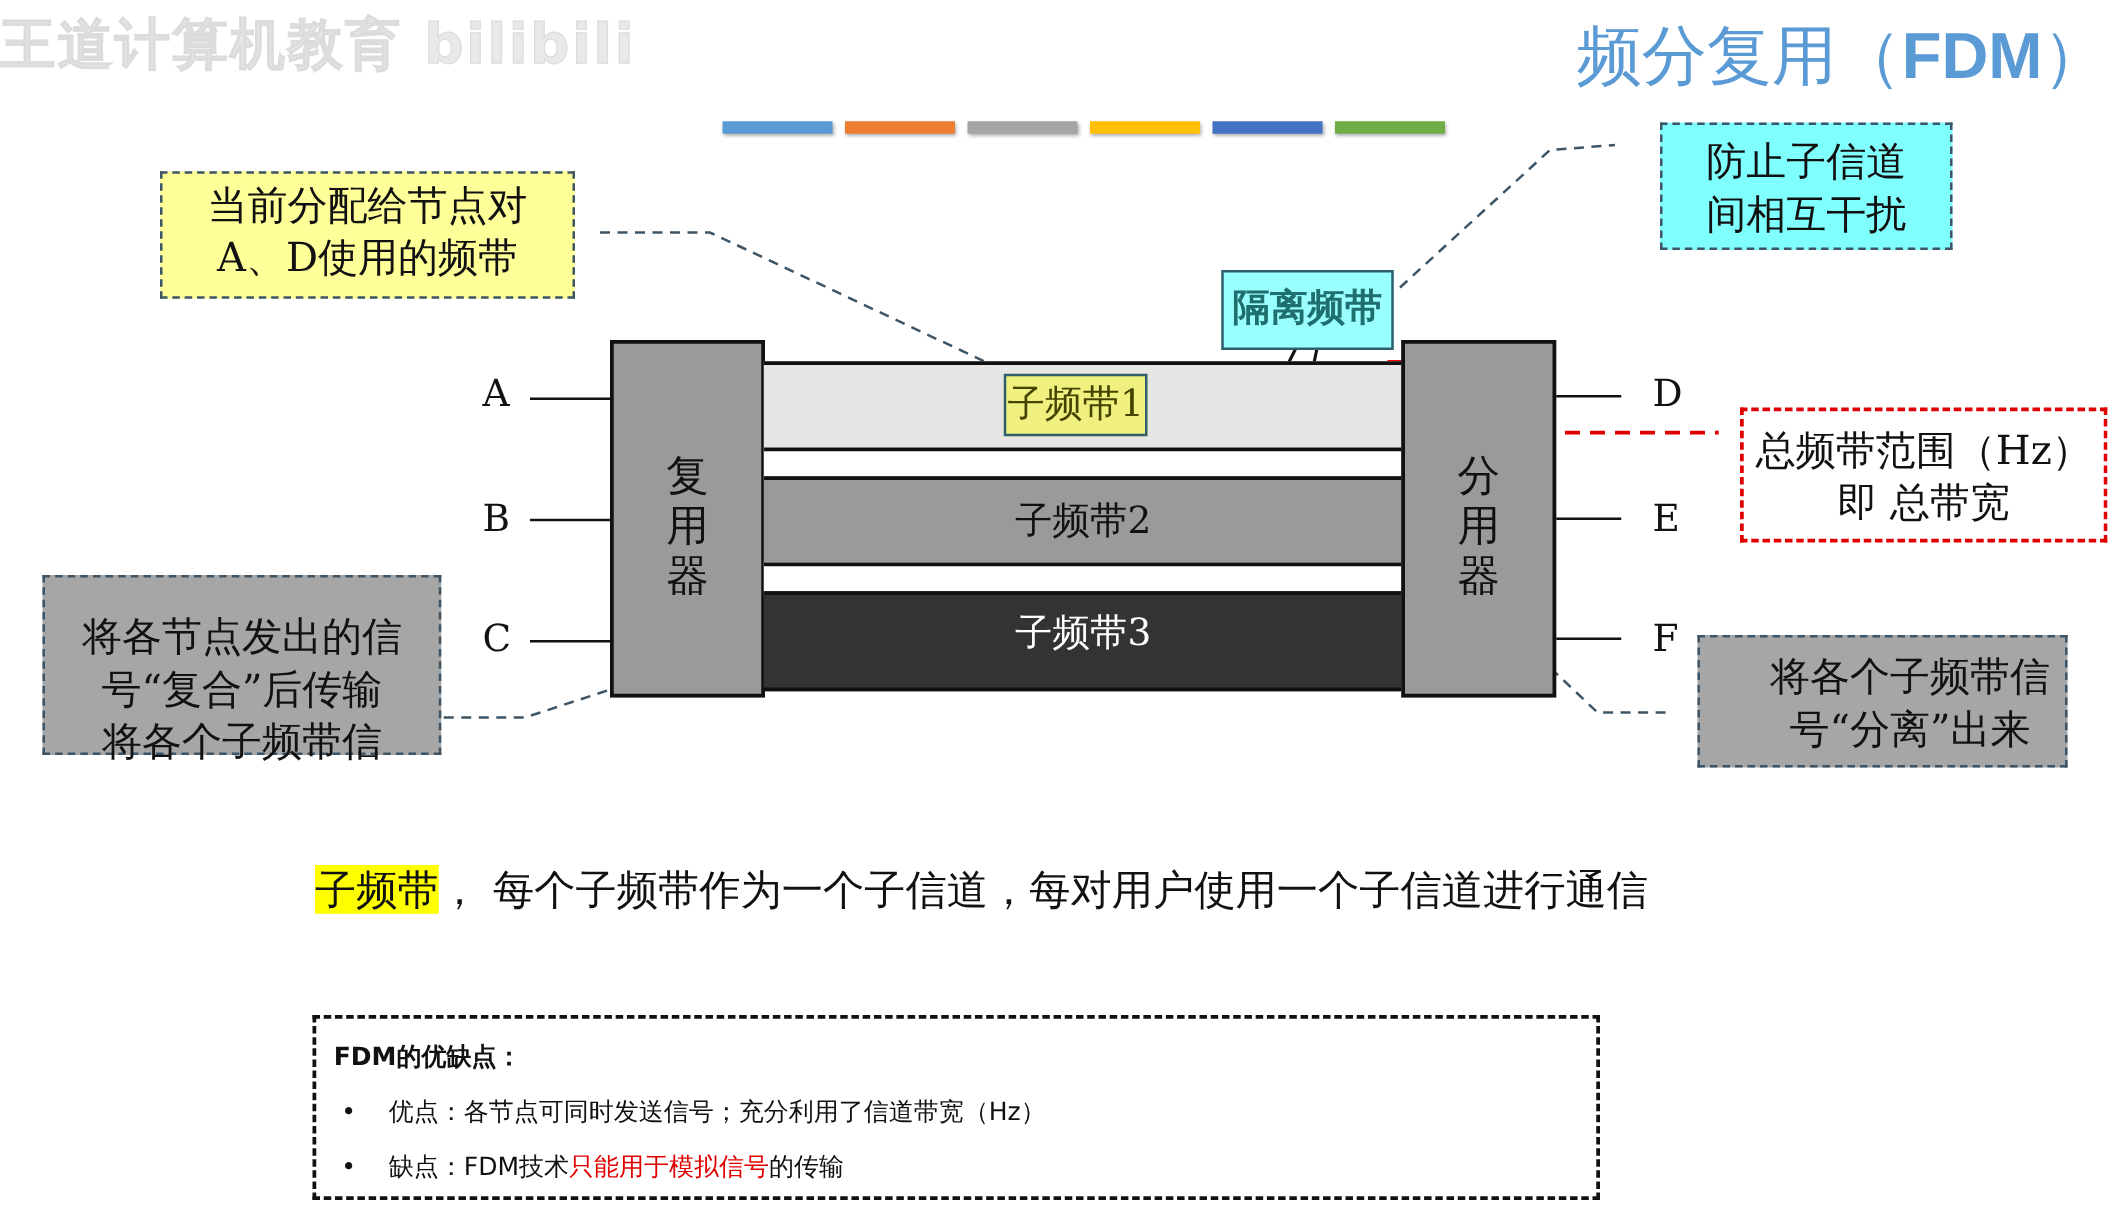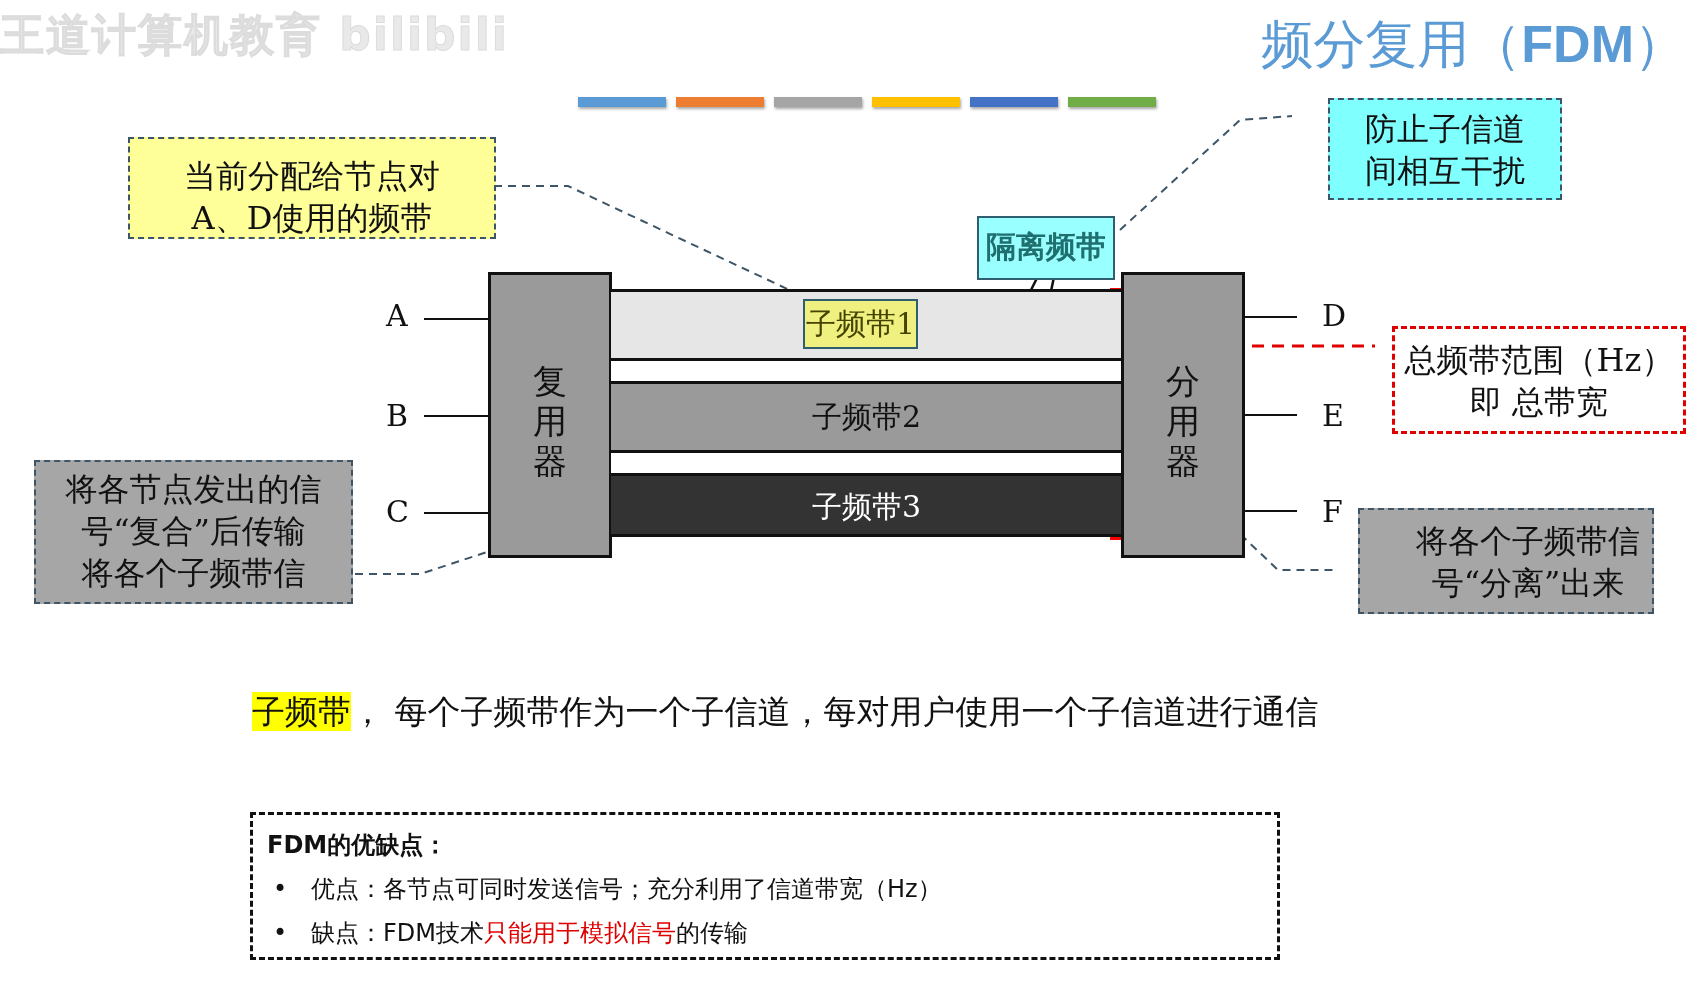--- a/index.html
+++ b/index.html
@@ -25,21 +25,21 @@
   .node { font-family:"DejaVu Serif", "Liberation Serif", serif; font-size:30px; }
   .wire { height:2px; background:#111; }
   .label-box { border:2px solid #2f5f6f; box-sizing:border-box; text-align:center;
                font-family:"DejaVu Serif", "Liberation Serif", serif; font-size:30px; }
   .def { left:252px; top:690px; font-size:33px; line-height:43px; font-weight:bold; white-space:nowrap; }
   .def .red { color:#e00000; }
   .def .hl-green { background:#00ff00; font-weight:normal; font-family:"DejaVu Serif", serif; }
   .def .hl-yellow { background:#ffff00; }
   .def .cjk { font-weight:normal; font-family:"DejaVu Sans", sans-serif; }
   .proscons { left:250px; top:812px; width:1030px; height:148px; border:3px dashed #111; box-sizing:border-box;
-              padding:8px 14px; font-size:24px; line-height:44px; }
+              padding:8px 14px; font-size:20px; line-height:44px; }
   .proscons .head { font-weight:bold; }
   .proscons .bullet { margin-left:6px; }
   .proscons .bullet .dot { display:inline-block; width:38px; }
   .red-text { color:#e00000; }
   svg.overlay { position:absolute; left:0; top:0; }
 </style>
 </head>
 <body>
 
 <div class="abs watermark">王道计算机教育 bilibili</div>
@@ -70,40 +70,40 @@
   <line x1="1132" y1="346" x2="1375" y2="346" stroke="#e00000" stroke-width="3" stroke-dasharray="12,8"></line>
 
   <path d="M1110,290 L1128,290 Q1138,290 1138,300 L1138,336 Q1138,346 1148,346 Q1138,346 1138,356 L1138,526 Q1138,538 1126,538 L1110,538" fill="none" stroke="#ff0000" stroke-width="4"></path>
 
   <line x1="1040" y1="272" x2="990" y2="372" stroke="#111" stroke-width="2.5"></line>
   <polygon points="985,380 984,360 998,366" fill="#111"></polygon>
   <line x1="1055" y1="272" x2="1015" y2="465" stroke="#111" stroke-width="2.5"></line>
   <polygon points="1013,472 1007,452 1021,455" fill="#111"></polygon>
 </svg>
 
-<div class="abs note note-yellow" style="left:128px; top:137px; width:368px; height:102px; padding-top:16px;">
+<div class="abs note note-yellow" style="left:128px; top:137px; width:332px; height:102px; padding-top:4px;">
   <div>当前分配给节点对</div>
   <div>A、D使用的频带</div>
 </div>
 
 <div class="abs note note-cyan" style="left:1328px; top:98px; width:234px; height:102px; padding-top:8px;">
   <div>防止子信道</div>
   <div>间相互干扰</div>
 </div>
 
 <div class="abs label-box" style="left:977px; top:216px; width:138px; height:64px; line-height:58px; background:#99ffff; color:#1f6f6f;font-weight:bold;">
   <span>隔离频带</span>
 </div>
 
 <div class="abs note note-red" style="left:1392px; top:326px; width:294px; height:108px; padding-top:10px; border-right-width:3px;">
   <div>总频带范围（Hz）</div>
   <div>即 总带宽</div>
 </div>
 
-<div class="abs note note-gray" style="left:34px; top:460px; width:319px; height:144px; padding-top:6px;">
+<div class="abs note note-gray" style="left:34px; top:460px; width:319px; height:144px; padding-top:26px;">
   <div>将各节点发出的信</div>
   <div>号“复合”后传输</div>
   <div>将各个子频带信</div>
 </div>
 
 <div class="abs note note-gray" style="left:1358px; top:508px; width:296px; height:106px; padding-top:10px;padding-left:44px;">
   <div>将各个子频带信</div>
   <div>号“分离”出来</div>
 </div>
 
@@ -119,21 +119,21 @@
     <span id="mux-text">复<br>用<br>器</span>
   </div>
 </div>
 
 <div class="abs band" style="top:289px; height:72px; background:#e6e6e6;"></div>
 <div class="abs band" style="top:358px; height:26px; background:#ffffff;"></div>
 <div class="abs band" style="top:381px; height:72px; background:#9a9a9a; line-height:66px;">
   <span>子频带2</span>
 </div>
 <div class="abs band" style="top:450px; height:26px; background:#ffffff;"></div>
-<div class="abs band" style="top:473px; height:64px; background:#333333; color:#ffffff; line-height:62px; border-bottom:3px solid #111;">
+<div class="abs band" style="top:473px; height:80px; background:#333333; color:#ffffff; line-height:62px; border-bottom:3px solid #111;">
   <span>子频带3</span>
 </div>
 <div class="abs label-box" style="left:803px; top:299px; width:115px; height:50px; line-height:46px; background:#f0f080; color:#444400;">
   <span>子频带1</span>
 </div>
 
 <div class="abs mux" style="left:1121px; top:272px; width:124px; height:286px;">
   <div class="mux-label" style="top:86px;">
     <span id="demux-text">分<br>用<br>器</span>
   </div>

